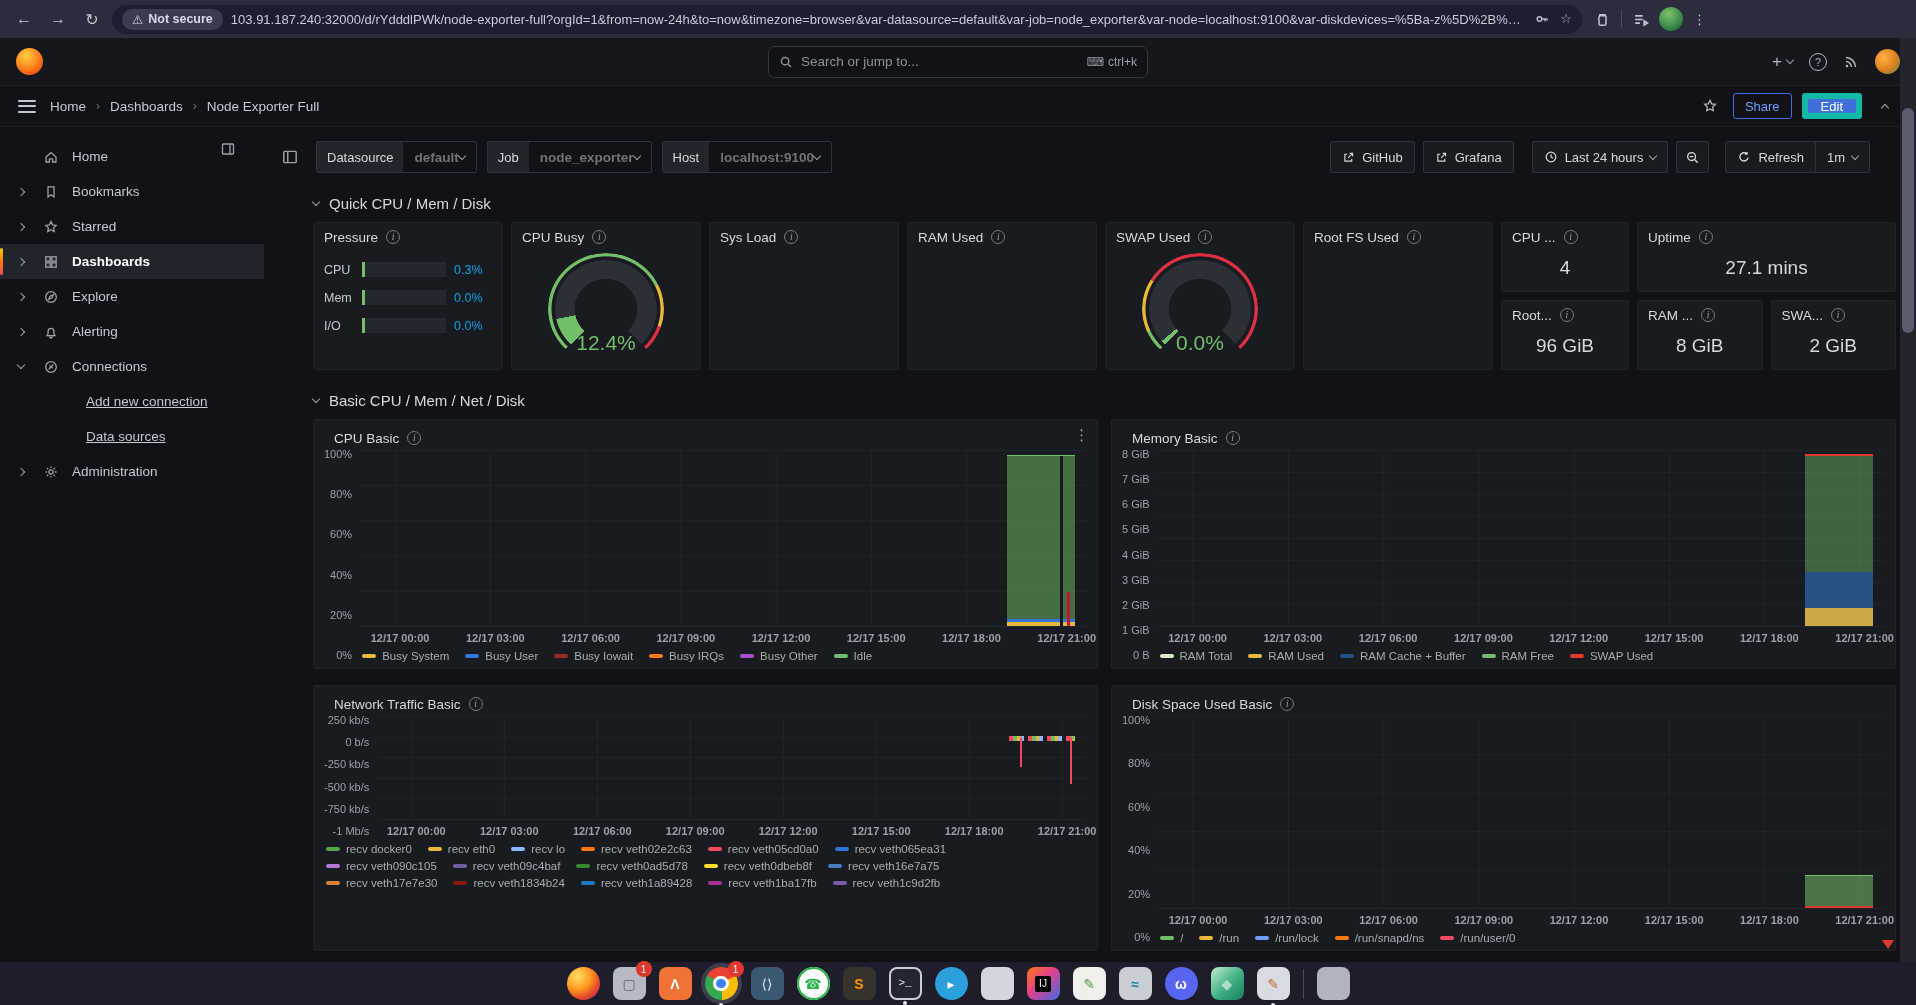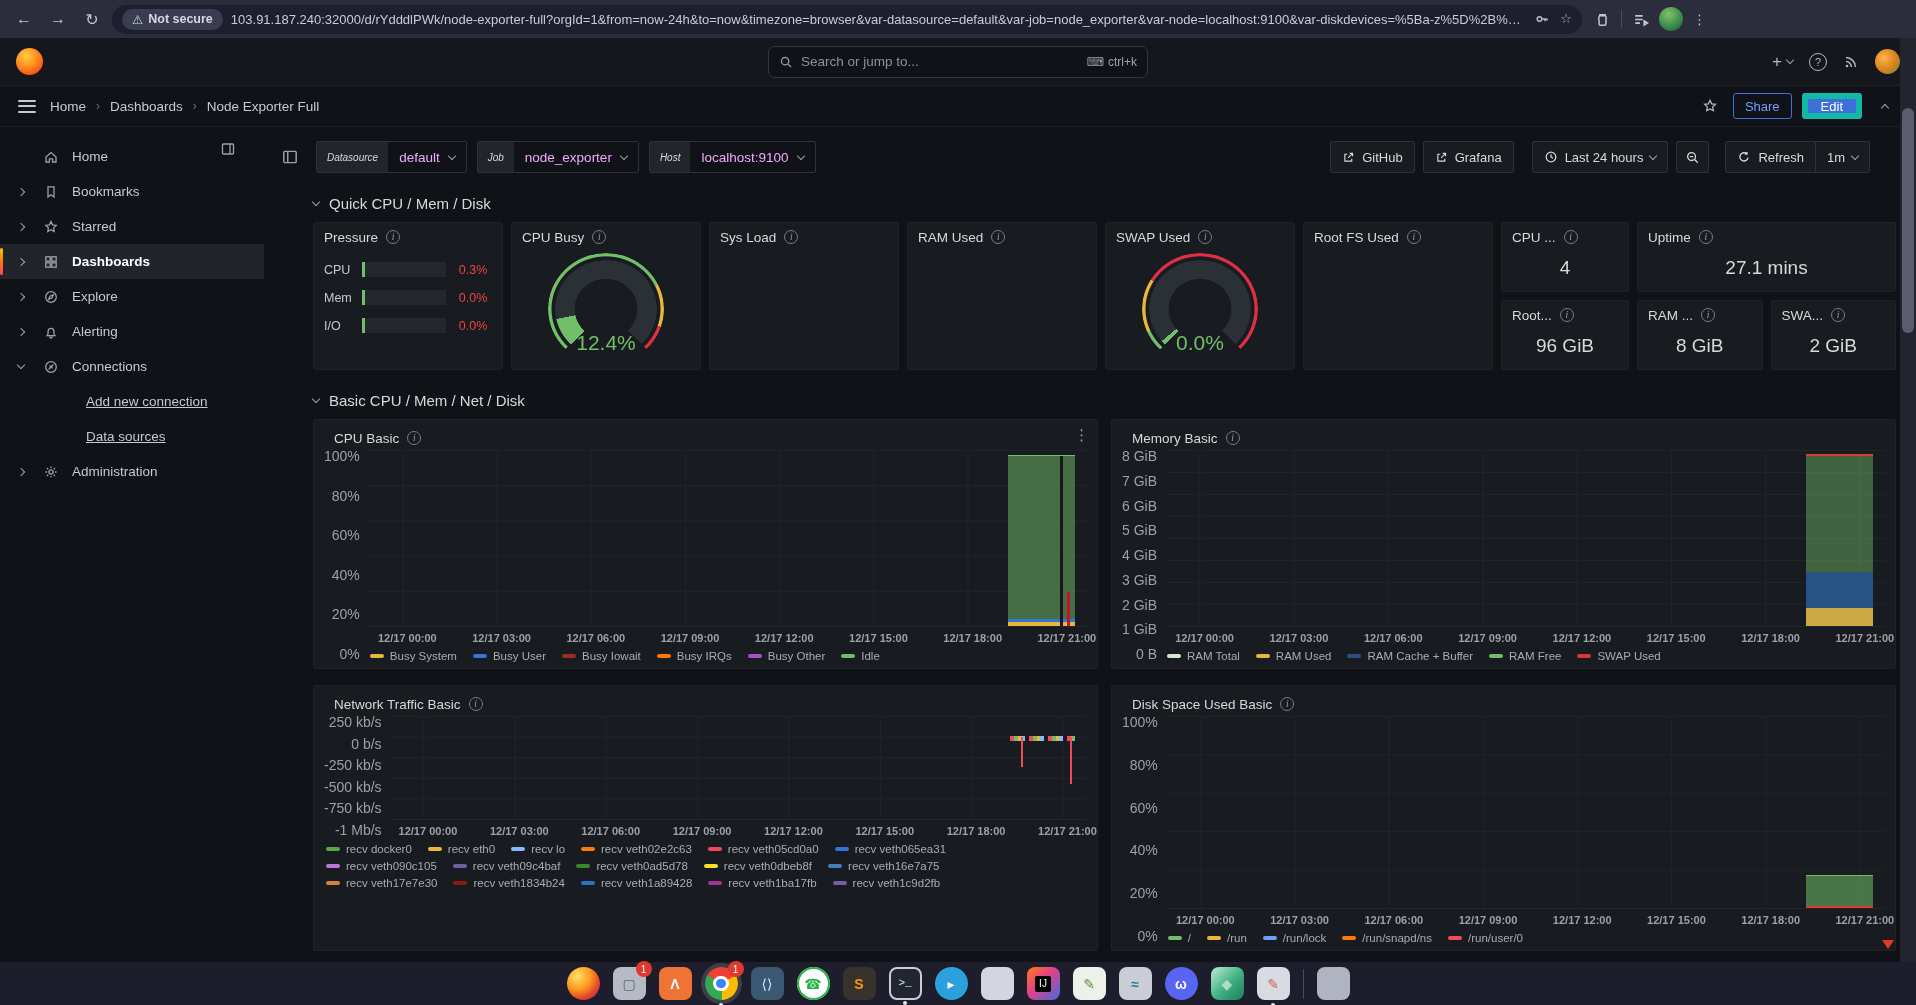--- a/index.html
+++ b/index.html
@@ -77,23 +77,23 @@
   .cv.d { transform:rotate(45deg); margin-top:-3px; }
   .cv.u { transform:rotate(-135deg); margin-top:3px; }
 
   
   .content { position:absolute; left:264px; top:127px; right:20px; bottom:43px; overflow:hidden; }
   .controls { display:flex; align-items:center; gap:10px; margin:14px 0 0 10px; }
   .sqbtn { width:32px; height:32px; border:none; background:transparent; color:#9da0a8;
     display:flex; align-items:center; justify-content:center; }
   .vgroup { display:flex; height:32px; border:1px solid #2e333b; border-radius:2px; overflow:hidden; }
   .vlabel { display:flex; align-items:center; padding:0 10px; background:#22252b; color:#d8d9da;
-    font-size:10px;font-style:italic; }
-  .vvalue { display:flex; align-items:center; gap:9px; padding:0 11px; color:#f0abfc;
-    font-size:13.5px; background:#111217; }
+    font-size:13px; }
+  .vvalue { display:flex; align-items:center; padding:0 11px; color:#737373;
+    font-size:13.5px; background:#111217;font-weight:bold; }
   .controls .right { margin-left:auto; display:flex; gap:8px; align-items:center; margin-right:26px; }
   .obtn { display:flex; align-items:center; gap:7px; height:32px; padding:0 11px;
     border:1px solid #2e333b; border-radius:2px; background:#181b1f; color:#d8d9da; font-size:13px; }
   .obtn.seg { border-radius:2px 0 0 2px; }
   .obtn.seg2 { border-radius:0 2px 2px 0; border-left:none; }
   .grp { display:flex; }
 
   .sechdr { display:flex; align-items:center; gap:10px; margin:22px 0 10px 49px; font-size:15px;
     font-weight:500; color:#d8d9da; }
 
@@ -103,21 +103,21 @@
   .ph { display:flex; align-items:center; gap:8px; height:26px; padding:2px 8px 0 10px;
     font-size:13.5px; color:#d8d9da; }
   .info { width:14px; height:14px; border:1px solid #787c83; border-radius:50%; color:#9da0a8;
     font-size:9.5px; display:inline-flex; align-items:center; justify-content:center;
     font-style:italic; font-family:"Liberation Serif",serif; flex:none; }
   .p-pressure { width:190px; }
   .prow { display:flex; align-items:center; gap:8px; margin:13px 10px 0 10px; }
   .prow .pl { width:30px; font-size:12.5px; color:#c7c9d1; }
   .pbar { flex:1; height:15px; background:#24272e; position:relative; }
   .pbar::before { content:""; position:absolute; left:0; top:0; bottom:0; width:3px; background:#73bf69; }
-  .prow .pv { width:38px; text-align:center; font-size:12.5px; color:#ef4444; }
+  .prow .pv { width:38px; text-align:left; font-size:12.5px; color:#0ea5e9; }
 
   .p-gauge { width:190px; }
   .gwrap { position:relative; width:116px; height:112px; margin:4px auto 0; }
   .arc, .wedge { position:absolute; border-radius:50%; }
   .arc { inset:0;
     -webkit-mask:radial-gradient(closest-side,transparent calc(100% - 4px),#000 calc(100% - 3px));
     mask:radial-gradient(closest-side,transparent calc(100% - 4px),#000 calc(100% - 3px)); }
   .wedge { inset:7px;
     -webkit-mask:radial-gradient(closest-side,transparent 61%,#000 62%);
     mask:radial-gradient(closest-side,transparent 61%,#000 62%); }
@@ -131,21 +131,21 @@
   .st-uptime { grid-column:2 / 4; grid-row:1; }
 
   
   .crow { display:grid; grid-template-columns:1fr 1fr; gap:13px; margin-left:49px; }
   .crow1 { margin-top:10px; height:250px; }
   .crow2 { margin-top:16px; height:266px; }
   .cpanel { display:flex; flex-direction:column; padding:4px 10px 6px 10px; }
   .kebab { position:absolute; right:8px; top:6px; color:#9da0a8; font-size:15px; }
   .cbody { display:flex; flex:1; min-height:0; }
   .ycol { display:flex; flex-direction:column; justify-content:space-between; align-items:flex-end;
-    padding-right:8px; font-size:14px; color:#9da0a8; }
+    padding-right:8px; font-size:11px; color:#9da0a8; }
   .ycol span { line-height:1; transform:translateY(-1px); }
   .plotwrap { flex:1; display:flex; flex-direction:column; min-width:0; }
   .plot { flex:1; position:relative; border-bottom:1px solid #22252a; }
   .vgrid { position:absolute; inset:0;
     background:linear-gradient(90deg,#202329 1px,transparent 1px) 5.5% 0 / 13.1% 100%; }
   .hgrid6 { position:absolute; inset:0;
     background:linear-gradient(#202329 1px,transparent 1px) 0 0 / 100% 20%; }
   .hgrid9 { position:absolute; inset:0;
     background:linear-gradient(#202329 1px,transparent 1px) 0 0 / 100% 12.5%; }
   .xl { position:relative; height:18px; font-size:11px; color:#9da0a8; }

